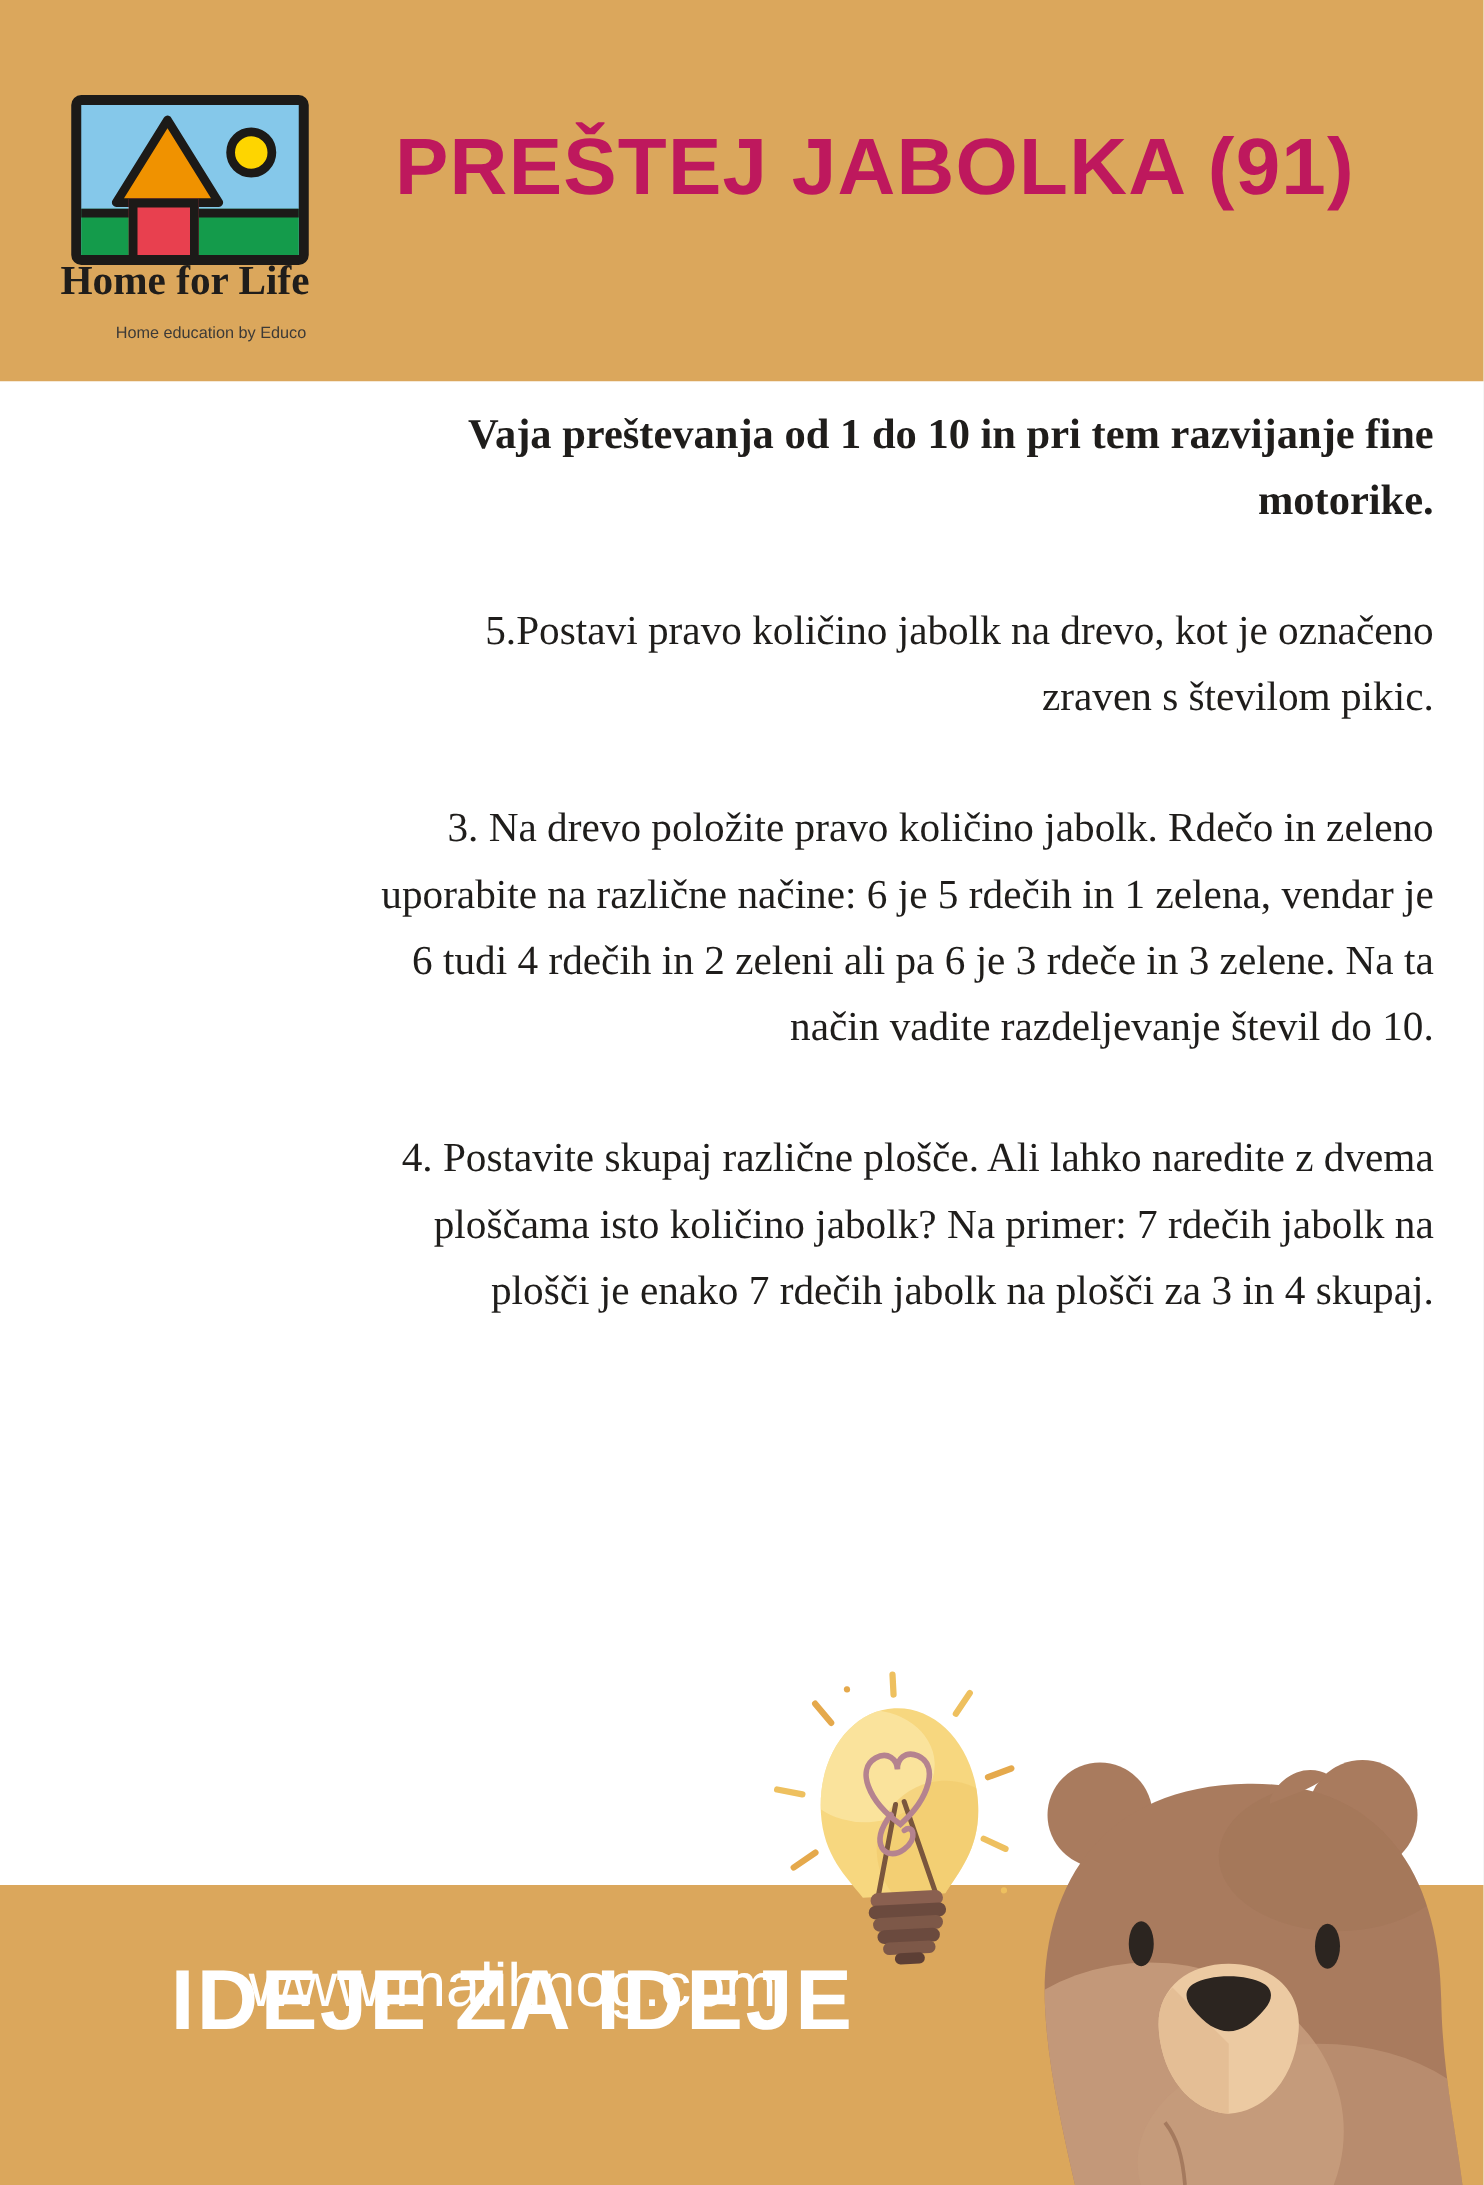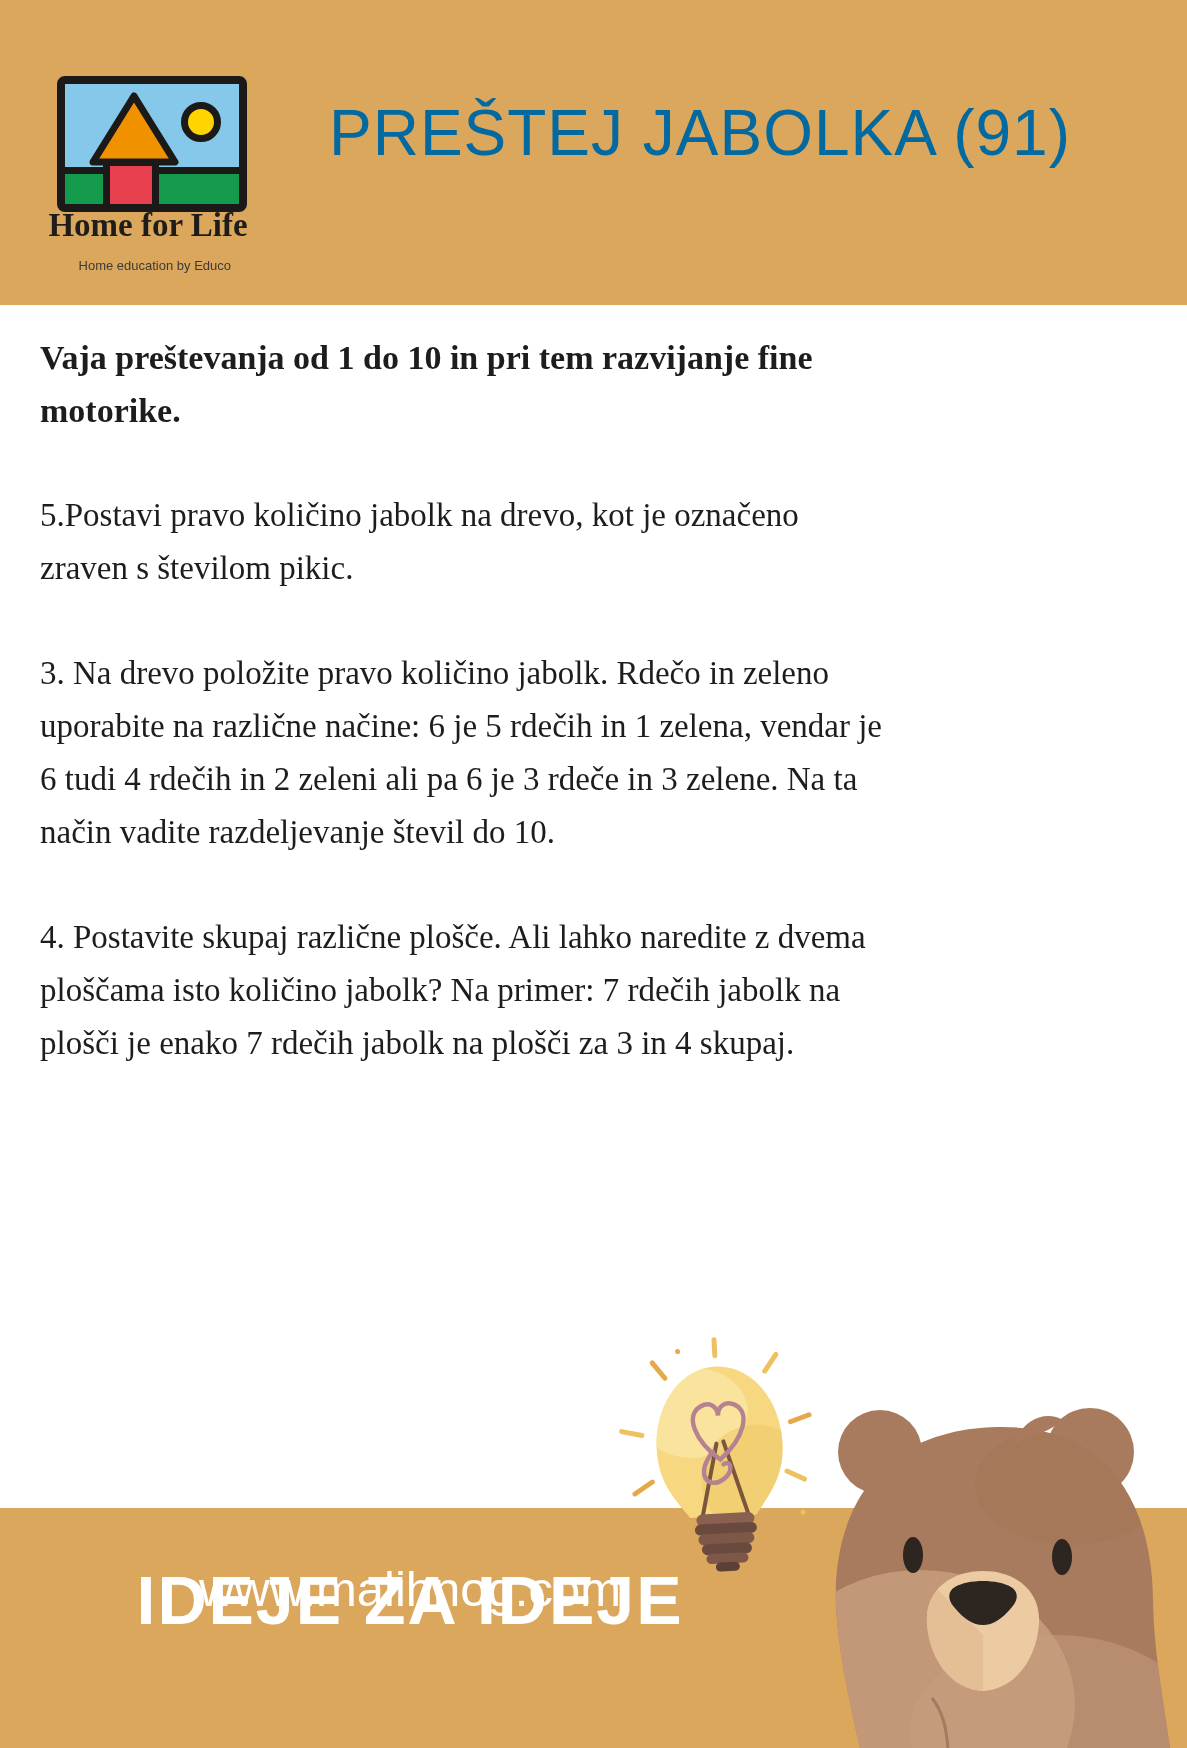--- a/index.html
+++ b/index.html
@@ -47,39 +47,39 @@
   }
   .logo-roof { position: absolute; left: 24px; top: 8px; width: 90px; height: 74px; }
   .brand-name {
     position: absolute; left: 42px; top: 207px; width: 212px;
     font-family: "Liberation Serif", serif;
     font-weight: bold; font-size: 33px; line-height: 36px;
     color: var(--ink, #1f1d1b); text-align: center;
     letter-spacing: 0px;
   }
   .brand-tagline {
-    position: absolute; left: 31px; top: 258px; width: 200px;
+    position: absolute; left: 45px; top: 258px; width: 200px;
     font-family: "Liberation Sans", sans-serif;
     font-size: 13px; color: #3c3a37; text-align: right;
   }
 
   .page-title {
     position: absolute; left: 290px; top: 96px; width: 820px;
     font-family: "Liberation Sans", sans-serif;
-    font-weight: normal; font-size: 64px; line-height: 74px;
-    color: #0369a1; text-align: center; letter-spacing: 1px;
+    font-weight: bold; font-size: 64px; line-height: 74px;
+    color: #be185d; text-align: center; letter-spacing: 1px;
     white-space: nowrap;
   }
 
   
   .content {
     position: absolute; left: 40px; top: 305px; width: 1107px;
-    padding-top: 26px;
+    padding-top: 16px;
     color: var(--ink, #1f1d1b);
-    text-align: left;
+    text-align: right;
   }
   .text-block {
     white-space: pre-line;
     font-size: 33px; line-height: 53px;
   }
   .text-block.intro { font-weight: bold; font-size: 34px; }
   .text-block + .text-block { margin-top: 52px; }
 
   
   .footer-heading {

